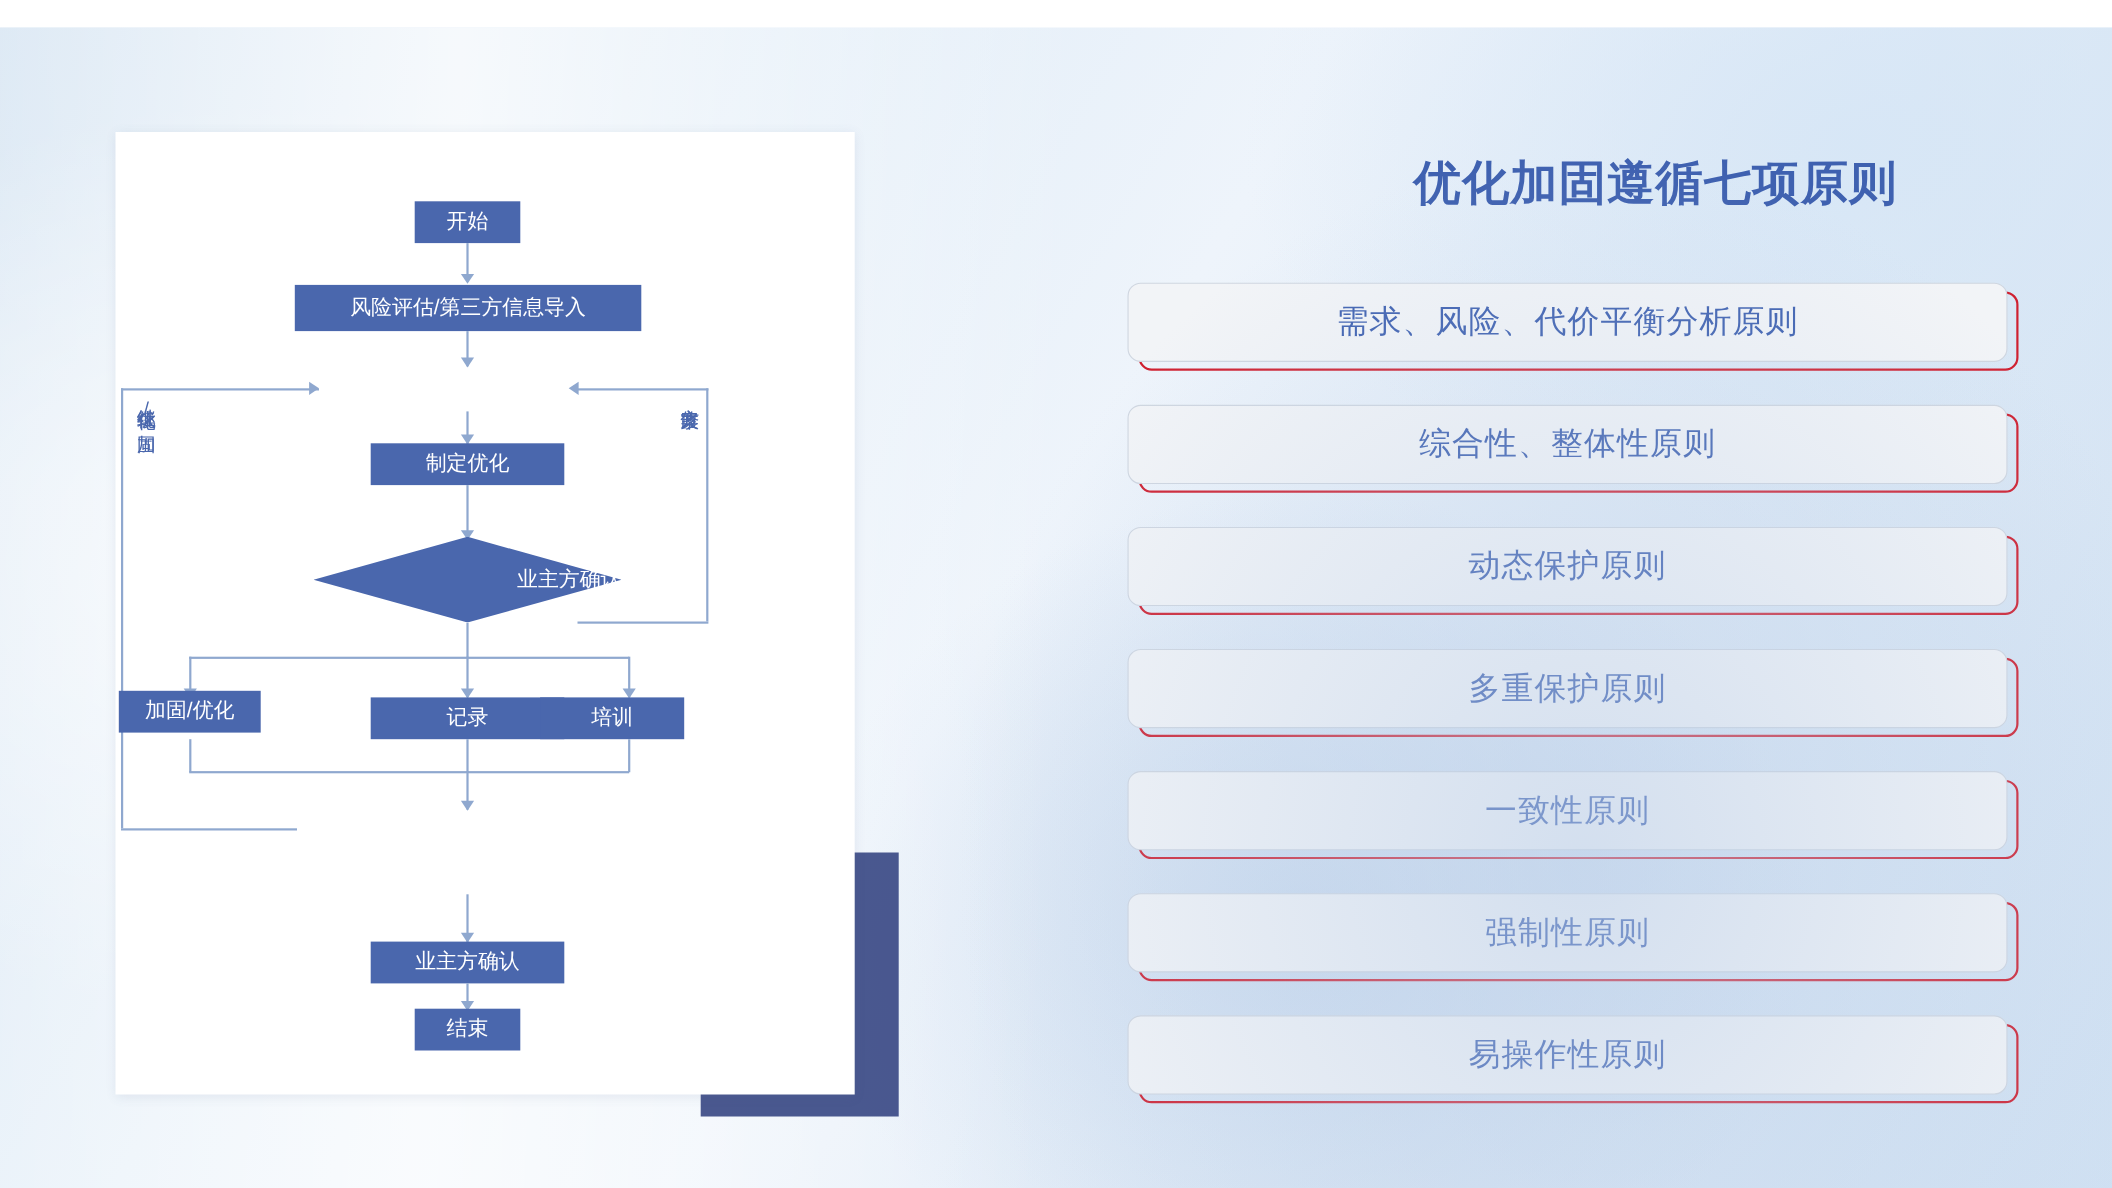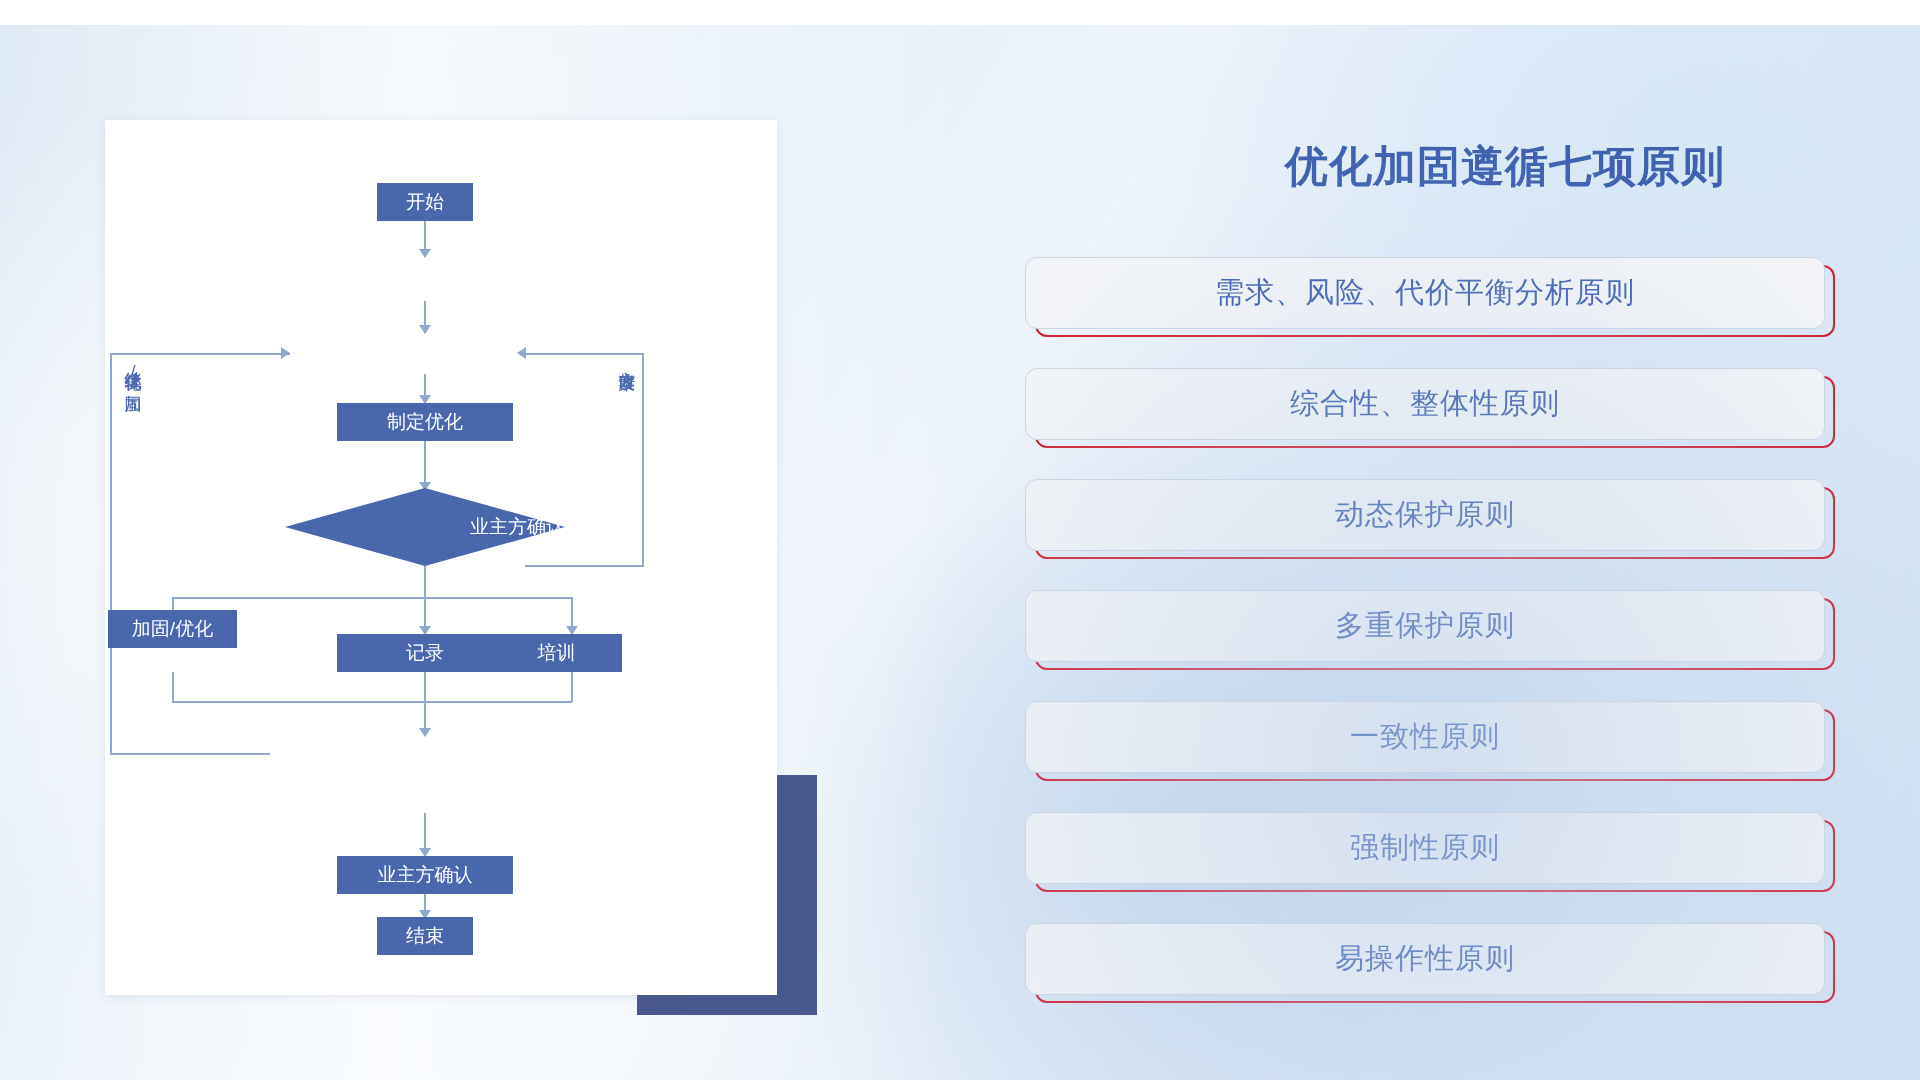--- a/index.html
+++ b/index.html
@@ -197,20 +197,21 @@
 
   <div class="shadow-block"></div>
 
   <div class="flow-card">
     <div class="flow-inner">
 
       <div class="node" style="left:272px; top:63px; width:96px; height:38px;">开始</div>
       <div class="line vline" style="left:319px; top:101px; height:35px;"></div>
       <div class="arrow-down" style="left:314px; top:129px;"></div>
 
+      <div class="node" style="left:163px; top:139px; width:315px; height:42px;">风险评估/第三方信息导入</div>
       <div class="line vline" style="left:319px; top:181px; height:32px;"></div>
       <div class="arrow-down" style="left:314px; top:205px;"></div>
 
 
       <div class="line vline" style="left:5px; top:233px; height:400px;"></div>
       <div class="line hline" style="left:5px; top:233px; width:180px;"></div>
       <div class="arrow-right" style="left:176px; top:227px;"></div>
       <div class="line hline" style="left:5px; top:633px; width:160px;"></div>
       <div class="side-label" style="left:18px; top:238px;">继续优化/加固</div>
 
@@ -233,21 +234,21 @@
 
       <div class="line vline" style="left:319px; top:446px; height:32px;"></div>
       <div class="line hline" style="left:67px; top:477px; width:400px;"></div>
       <div class="line vline" style="left:67px; top:477px; height:37px;"></div>
       <div class="line vline" style="left:319px; top:477px; height:37px;"></div>
       <div class="line vline" style="left:466px; top:477px; height:37px;"></div>
       <div class="arrow-down" style="left:62px; top:506px;"></div>
       <div class="arrow-down" style="left:314px; top:506px;"></div>
       <div class="arrow-down" style="left:461px; top:506px;"></div>
 
-      <div class="node" style="left:3px; top:490px; width:129px; height:38px;">加固/优化</div>
+      <div class="node" style="left:3px; top:508px; width:129px; height:38px;">加固/优化</div>
       <div class="node" style="left:232px; top:514px; width:176px; height:38px;">记录</div>
       <div class="node" style="left:386px; top:514px; width:131px; height:38px;">培训</div>
 
       <div class="line vline" style="left:67px; top:552px; height:30px;"></div>
       <div class="line vline" style="left:319px; top:552px; height:30px;"></div>
       <div class="line vline" style="left:466px; top:552px; height:30px;"></div>
       <div class="line hline" style="left:67px; top:581px; width:400px;"></div>
       <div class="line vline" style="left:319px; top:581px; height:35px;"></div>
       <div class="arrow-down" style="left:314px; top:608px;"></div>
 

